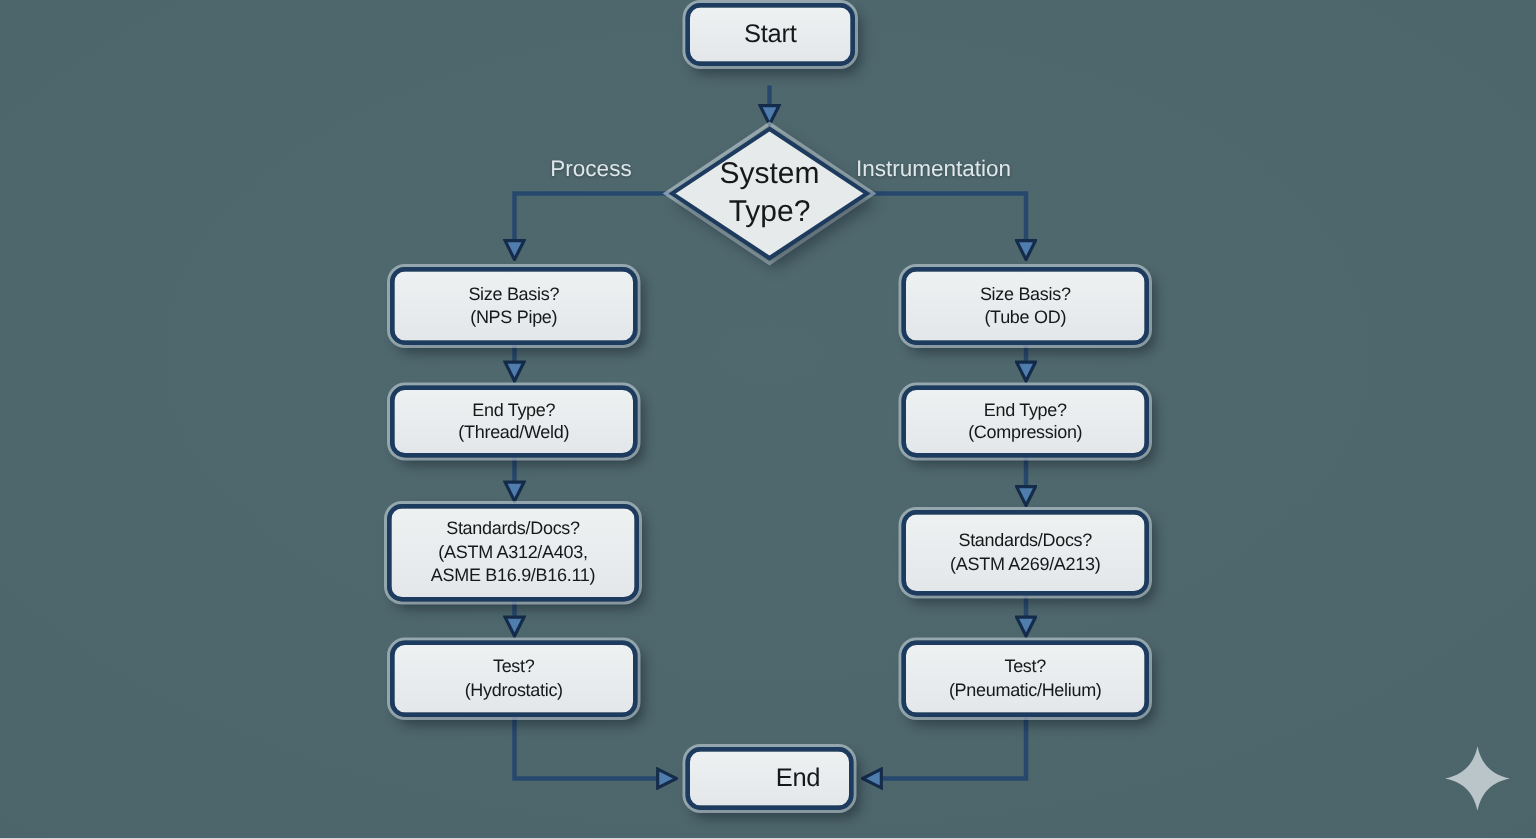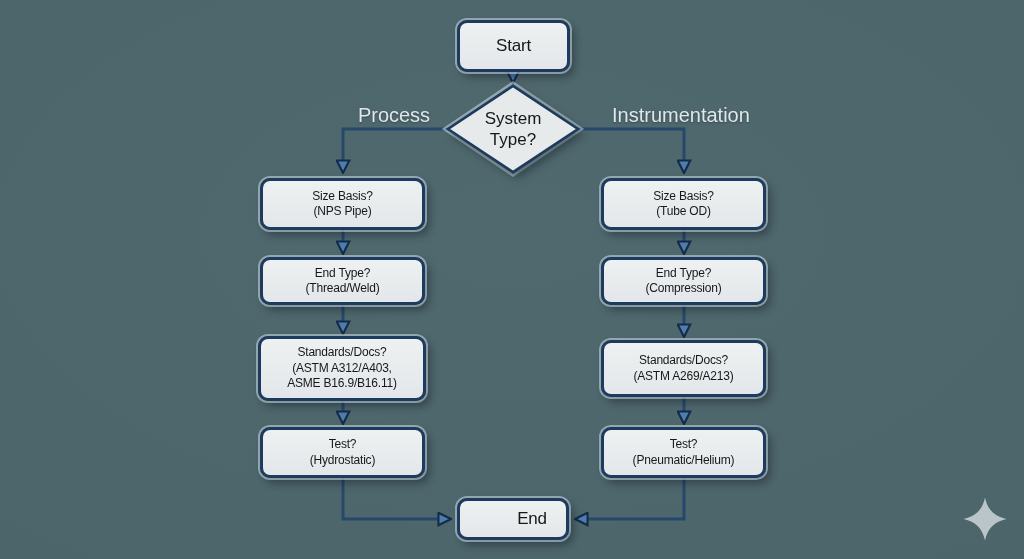--- a/index.html
+++ b/index.html
@@ -26,29 +26,29 @@
     background:linear-gradient(180deg,#eef1f2 0%, #e3e7e9 100%);
     border:3px solid #1d3b5e;border-radius:10px;
     box-shadow:0 0 0 2px rgba(222,233,241,0.5), 4px 5px 8px rgba(8,16,28,0.42);
     color:#16181a;font-size:12px;line-height:1.28;letter-spacing:-0.2px;
     padding:0 2px;
   }
   .node-lg{font-size:17px;}
   .diamond-label{
     position:absolute;left:473px;top:107px;width:80px;height:44px;
     display:flex;align-items:center;justify-content:center;text-align:center;
-    color:#16181a;font-size:17px;line-height:1.25;
+    color:#16181a;font-size:20px;line-height:1.25;
   }
   .branch-label{
     position:absolute;top:104px;
-    color:#dfe7ea;font-size:20px;text-align:center;
+    color:#dfe7ea;font-size:15px;text-align:center;
     text-shadow:0 1px 2px rgba(10,20,30,0.35);
   }
   .branch-label.left{left:344px;width:100px;}
-  .branch-label.right{left:612px;width:116px;}
+  .branch-label.right{left:558px;width:116px;text-align:right;}
   .sparkle{position:absolute;left:962px;top:496px;opacity:0.92;}
   .sparkle path{fill:#c4ced2;}
 </style>
 </head>
 <body>
 
 <div class="canvas">
 
   <svg class="connectors" width="1024" height="559" viewBox="0 0 1024 559">
     <defs>
@@ -68,21 +68,21 @@
 
     <path class="stem" d="M684,230 L684,253" marker-end="url(#arr)"></path>
     <path class="stem" d="M684,305 L684,336" marker-end="url(#arr)"></path>
     <path class="stem" d="M684,397 L684,423" marker-end="url(#arr)"></path>
     <path class="stem" d="M684,478 L684,519 L576,519" marker-end="url(#arr)"></path>
 
     <polygon class="diamond-halo" points="513,82.5 582,129 513,175.5 444,129"></polygon>
     <polygon class="diamond-shape" points="513,86 578,129 513,172 448,129"></polygon>
   </svg>
 
-  <div class="node node-lg" style="left:457px;top:20px;width:113px;height:52px;">Start</div>
+  <div class="node node-lg" style="left:457px;top:2px;width:113px;height:42px;">Start</div>
 
   <div class="diamond-label">System Type?</div>
 
   <div class="branch-label left">Process</div>
   <div class="branch-label right">Instrumentation</div>
 
   <div class="node" style="left:260px;top:178px;width:165px;height:52px;">Size Basis?
 (NPS Pipe)</div>
   <div class="node" style="left:260px;top:257px;width:165px;height:48px;">End Type?
 (Thread/Weld)</div>

